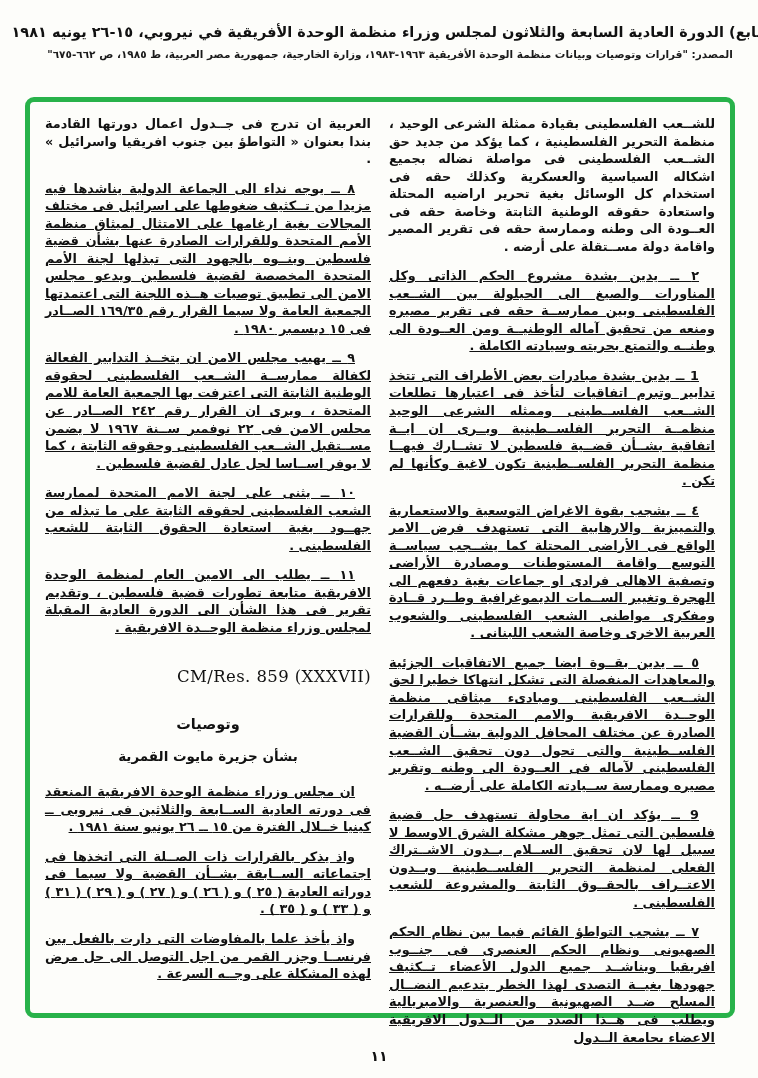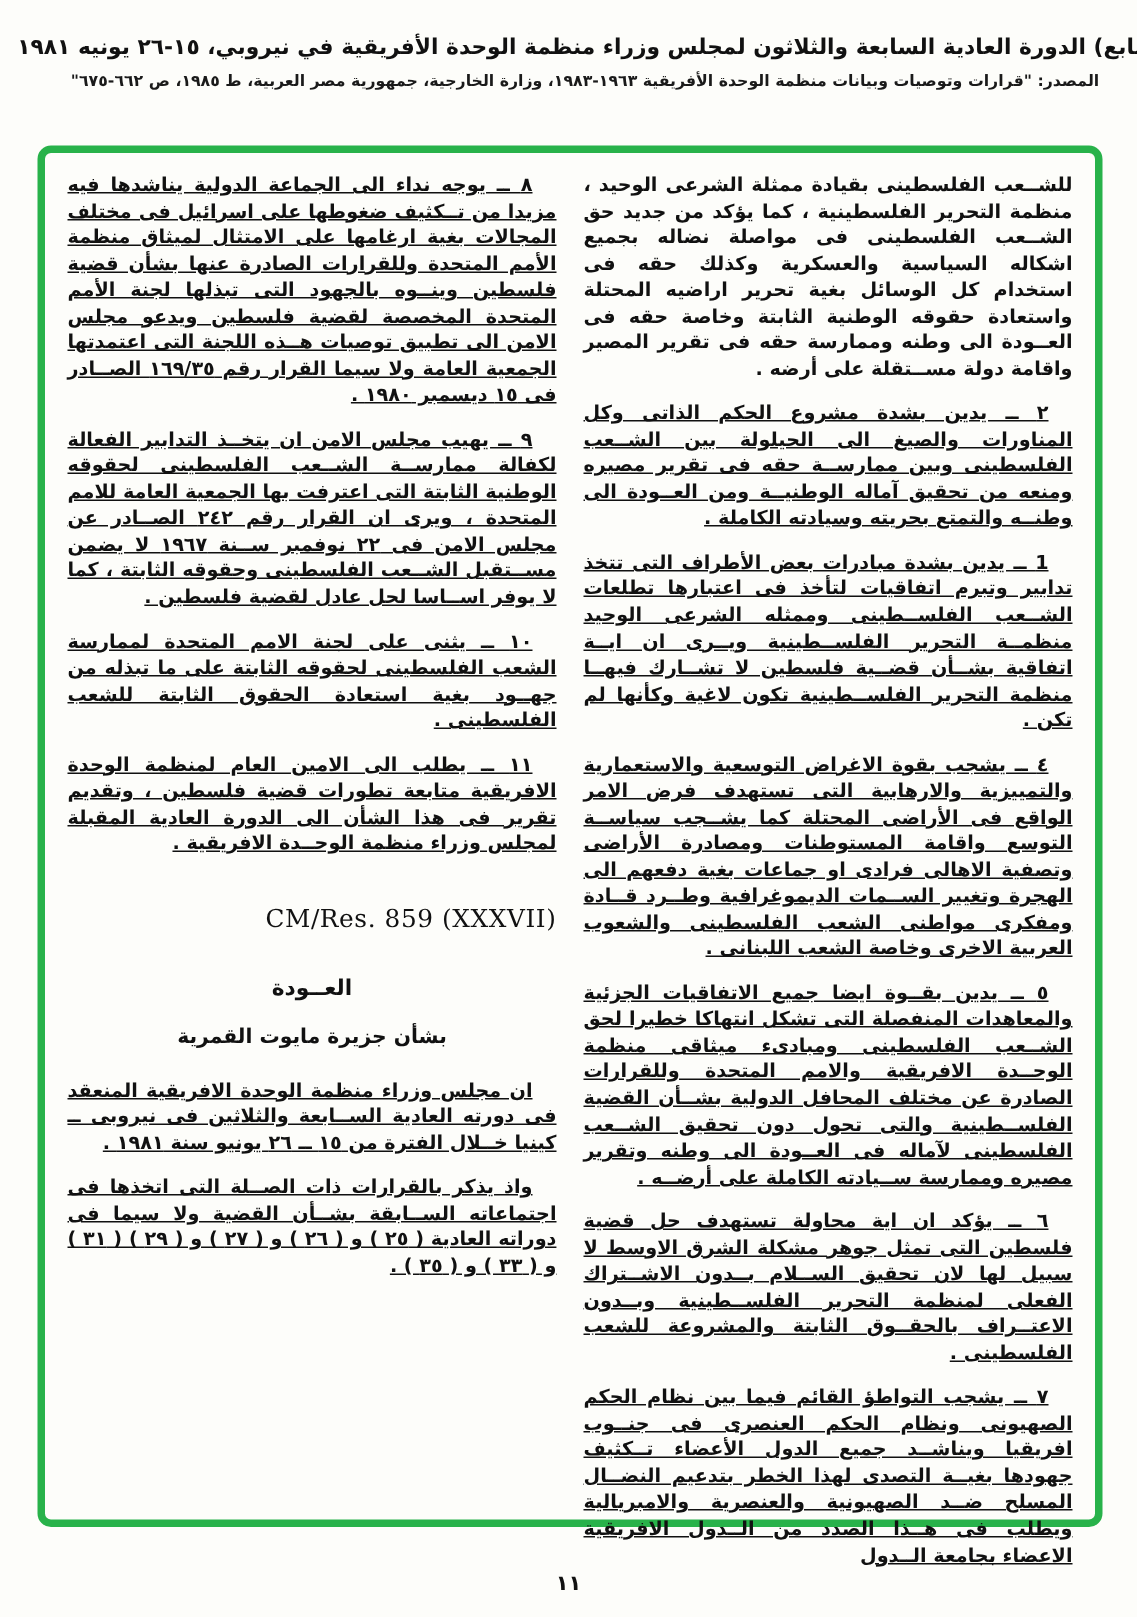--- a/index.html
+++ b/index.html
@@ -66,34 +66,36 @@
 
 <div class="green-box">
   <div class="columns">
 
     <div class="col">
       <p>للشــعب الفلسطينى بقيادة ممثلة الشرعى الوحيد ، منظمة التحرير الفلسطينية ، كما يؤكد من جديد حق الشــعب الفلسطينى فى مواصلة نضاله بجميع اشكاله السياسية والعسكرية وكذلك حقه فى استخدام كل الوسائل بغية تحرير اراضيه المحتلة واستعادة حقوقه الوطنية الثابتة وخاصة حقه فى العــودة الى وطنه وممارسة حقه فى تقرير المصير واقامة دولة مســتقلة على أرضه .</p>
       <p class="indent">٢ ــ يدين بشدة مشروع الحكم الذاتى وكل المناورات والصيغ الى الحيلولة بين الشــعب الفلسطينى وبين ممارســة حقه فى تقرير مصيره ومنعه من تحقيق آماله الوطنيــة ومن العــودة الى وطنــه والتمتع بحريته وسيادته الكاملة .</p>
       <p class="indent">1 ــ يدين بشدة مبادرات بعض الأطراف التى تتخذ تدابير وتبرم اتفاقيات لتأخذ فى اعتبارها تطلعات الشــعب الفلســطينى وممثله الشرعى الوحيد منظمــة التحرير الفلســطينية ويــرى ان ايــة اتفاقية بشــأن قضــية فلسطين لا تشــارك فيهــا منظمة التحرير الفلســطينية تكون لاغية وكأنها لم تكن .</p>
       <p class="indent">٤ ــ يشجب بقوة الاغراض التوسعية والاستعمارية والتمييزية والارهابية التى تستهدف فرض الامر الواقع فى الأراضى المحتلة كما يشــجب سياســة التوسع واقامة المستوطنات ومصادرة الأراضى وتصفية الاهالى فرادى او جماعات بغية دفعهم الى الهجرة وتغيير الســمات الديموغرافية وطــرد قــادة ومفكرى مواطنى الشعب الفلسطينى والشعوب العربية الاخرى وخاصة الشعب اللبنانى .</p>
       <p class="indent">٥ ــ يدين بقــوة ايضا جميع الاتفاقيات الجزئية والمعاهدات المنفصلة التى تشكل انتهاكا خطيرا لحق الشــعب الفلسطينى ومبادىء ميثاقى منظمة الوحــدة الافريقية والامم المتحدة وللقرارات الصادرة عن مختلف المحافل الدولية بشــأن القضية الفلســطينية والتى تحول دون تحقيق الشــعب الفلسطينى لآماله فى العــودة الى وطنه وتقرير مصيره وممارسة ســيادته الكاملة على أرضــه .</p>
-      <p class="indent">٦ ــ يؤكد ان اية محاولة تستهدف حل قضية فلسطين التى تمثل جوهر مشكلة الشرق الاوسط لا سبيل لها لان تحقيق الســلام بــدون الاشــتراك الفعلى لمنظمة التحرير الفلســطينية وبــدون الاعتــراف بالحقــوق الثابتة والمشروعة للشعب الفلسطينى .</p>
+      <p class="indent">9 ــ يؤكد ان اية محاولة تستهدف حل قضية فلسطين التى تمثل جوهر مشكلة الشرق الاوسط لا سبيل لها لان تحقيق الســلام بــدون الاشــتراك الفعلى لمنظمة التحرير الفلســطينية وبــدون الاعتــراف بالحقــوق الثابتة والمشروعة للشعب الفلسطينى .</p>
       <p class="indent">٧ ــ يشجب التواطؤ القائم فيما بين نظام الحكم الصهيونى ونظام الحكم العنصرى فى جنــوب افريقيا ويناشــد جميع الدول الأعضاء تــكثيف جهودها بغيــة التصدى لهذا الخطر بتدعيم النضــال المسلح ضــد الصهيونية والعنصرية والامبريالية ويطلب فى هــذا الصدد من الــدول الافريقية الاعضاء بجامعة الــدول</p>
     </div>
 
     <div class="col">
+      <p>العربية ان تدرج فى جــدول اعمال دورتها القادمة بندا بعنوان « التواطؤ بين جنوب افريقيا واسرائيل » .</p>
       <p class="indent">٨ ــ يوجه نداء الى الجماعة الدولية يناشدها فيه مزيدا من تــكثيف ضغوطها على اسرائيل فى مختلف المجالات بغية ارغامها على الامتثال لميثاق منظمة الأمم المتحدة وللقرارات الصادرة عنها بشأن قضية فلسطين وينــوه بالجهود التى تبذلها لجنة الأمم المتحدة المخصصة لقضية فلسطين ويدعو مجلس الامن الى تطبيق توصيات هــذه اللجنة التى اعتمدتها الجمعية العامة ولا سيما القرار رقم ١٦٩/٣٥ الصــادر فى ١٥ ديسمبر ١٩٨٠ .</p>
       <p class="indent">٩ ــ يهيب مجلس الامن ان يتخــذ التدابير الفعالة لكفالة ممارســة الشــعب الفلسطينى لحقوقه الوطنية الثابتة التى اعترفت بها الجمعية العامة للامم المتحدة ، ويرى ان القرار رقم ٢٤٢ الصــادر عن مجلس الامن فى ٢٢ نوفمبر ســنة ١٩٦٧ لا يضمن مســتقبل الشــعب الفلسطينى وحقوقه الثابتة ، كما لا يوفر اســاسا لحل عادل لقضية فلسطين .</p>
       <p class="indent">١٠ ــ يثنى على لجنة الامم المتحدة لممارسة الشعب الفلسطينى لحقوقه الثابتة على ما تبذله من جهــود بغية استعادة الحقوق الثابتة للشعب الفلسطينى .</p>
       <p class="indent">١١ ــ يطلب الى الامين العام لمنظمة الوحدة الافريقية متابعة تطورات قضية فلسطين ، وتقديم تقرير فى هذا الشأن الى الدورة العادية المقبلة لمجلس وزراء منظمة الوحــدة الافريقية .</p>
 
       <div class="res-code">CM/Res. 859 (XXXVII)</div>
-      <div class="res-title">العــودة</div>
+      <div class="res-title">وتوصيات</div>
       <div class="res-subtitle">بشأن جزيرة مايوت القمرية</div>
 
       <p class="indent">ان مجلس وزراء منظمة الوحدة الافريقية المنعقد فى دورته العادية الســابعة والثلاثين فى نيروبى ــ كينيا خــلال الفترة من ١٥ ــ ٢٦ يونيو سنة ١٩٨١ .</p>
       <p class="indent">واذ يذكر بالقرارات ذات الصــلة التى اتخذها فى اجتماعاته الســابقة بشــأن القضية ولا سيما فى دوراته العادية ( ٢٥ ) و ( ٢٦ ) و ( ٢٧ ) و ( ٢٩ ) ( ٣١ ) و ( ٣٣ ) و ( ٣٥ ) .</p>
+      <p class="indent">واذ يأخذ علما بالمفاوضات التى دارت بالفعل بين فرنســا وجزر القمر من اجل التوصل الى حل مرض لهذه المشكلة على وجــه السرعة .</p>
     </div>
 
   </div>
 </div>
 
 <div class="page-number">١١</div>
 
 </body></html>

